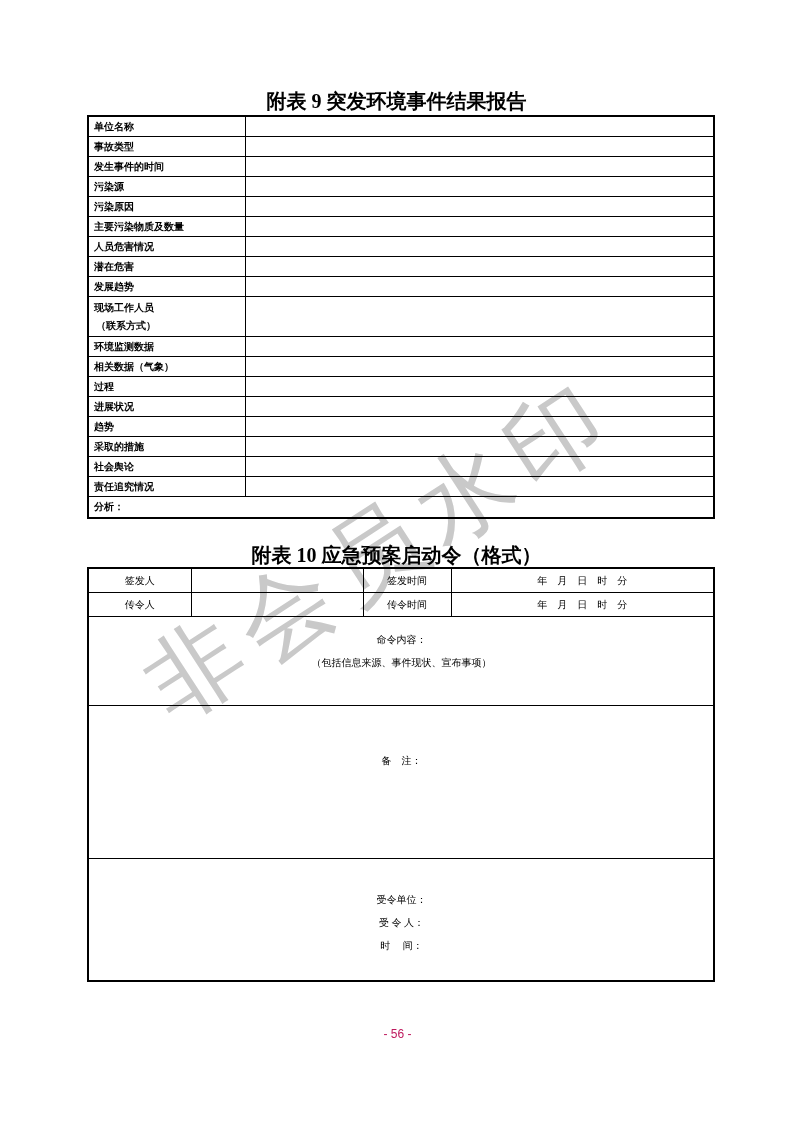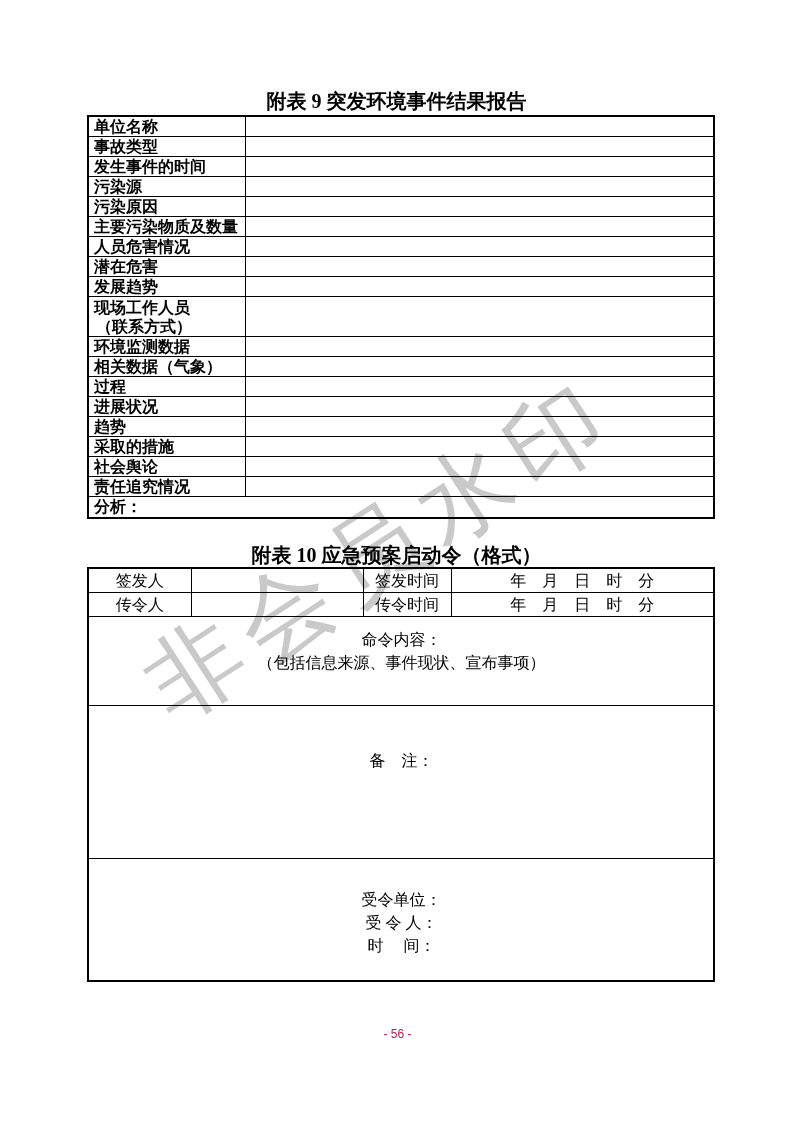--- a/index.html
+++ b/index.html
@@ -23,29 +23,29 @@
   #title-report { top:92px; }
   #title-order  { top:546px; }
 
   table.form {
     position:absolute; left:87px; width:626px;
     border-collapse:collapse; table-layout:fixed;
     border:2px solid #000;
   }
   table.form td {
     border:1px solid #000; box-sizing:border-box;
-    font-size:16px; overflow:hidden;margin-top:44px;
+    font-size:10px; overflow:hidden;margin-top:44px;
   }
 
   
   #report-table { top:115px; }
   #report-table td { height:20px; line-height:19px; font-weight:bold; }
   #report-table td.lbl { padding:0 2px 0 5px; }
   #report-table tr.dbl td { height:40px; }
-  #report-table tr.dbl .l2 { padding-left:2px; }
+  #report-table tr.dbl .l2 { padding-left:2px;font-family:Liberation Mono, monospace; }
   #report-table tr.analysis td { height:21px; }
 
   
   #order-table { top:567px;border-radius:28px; }
   #order-table td { height:22px; line-height:21px; text-align:center; vertical-align:middle; }
   #order-table td.big { text-align:center; vertical-align:top; line-height:23px; }
   #order-table td.cell-cmd  { height:89px;  padding:11px 6px 0 7px; }
   #order-table td.cell-recv { height:122px; padding:29px 6px 0 7px; }
   #order-table td.cell-note { height:153px; padding:43px 6px 0 7px; }
 

